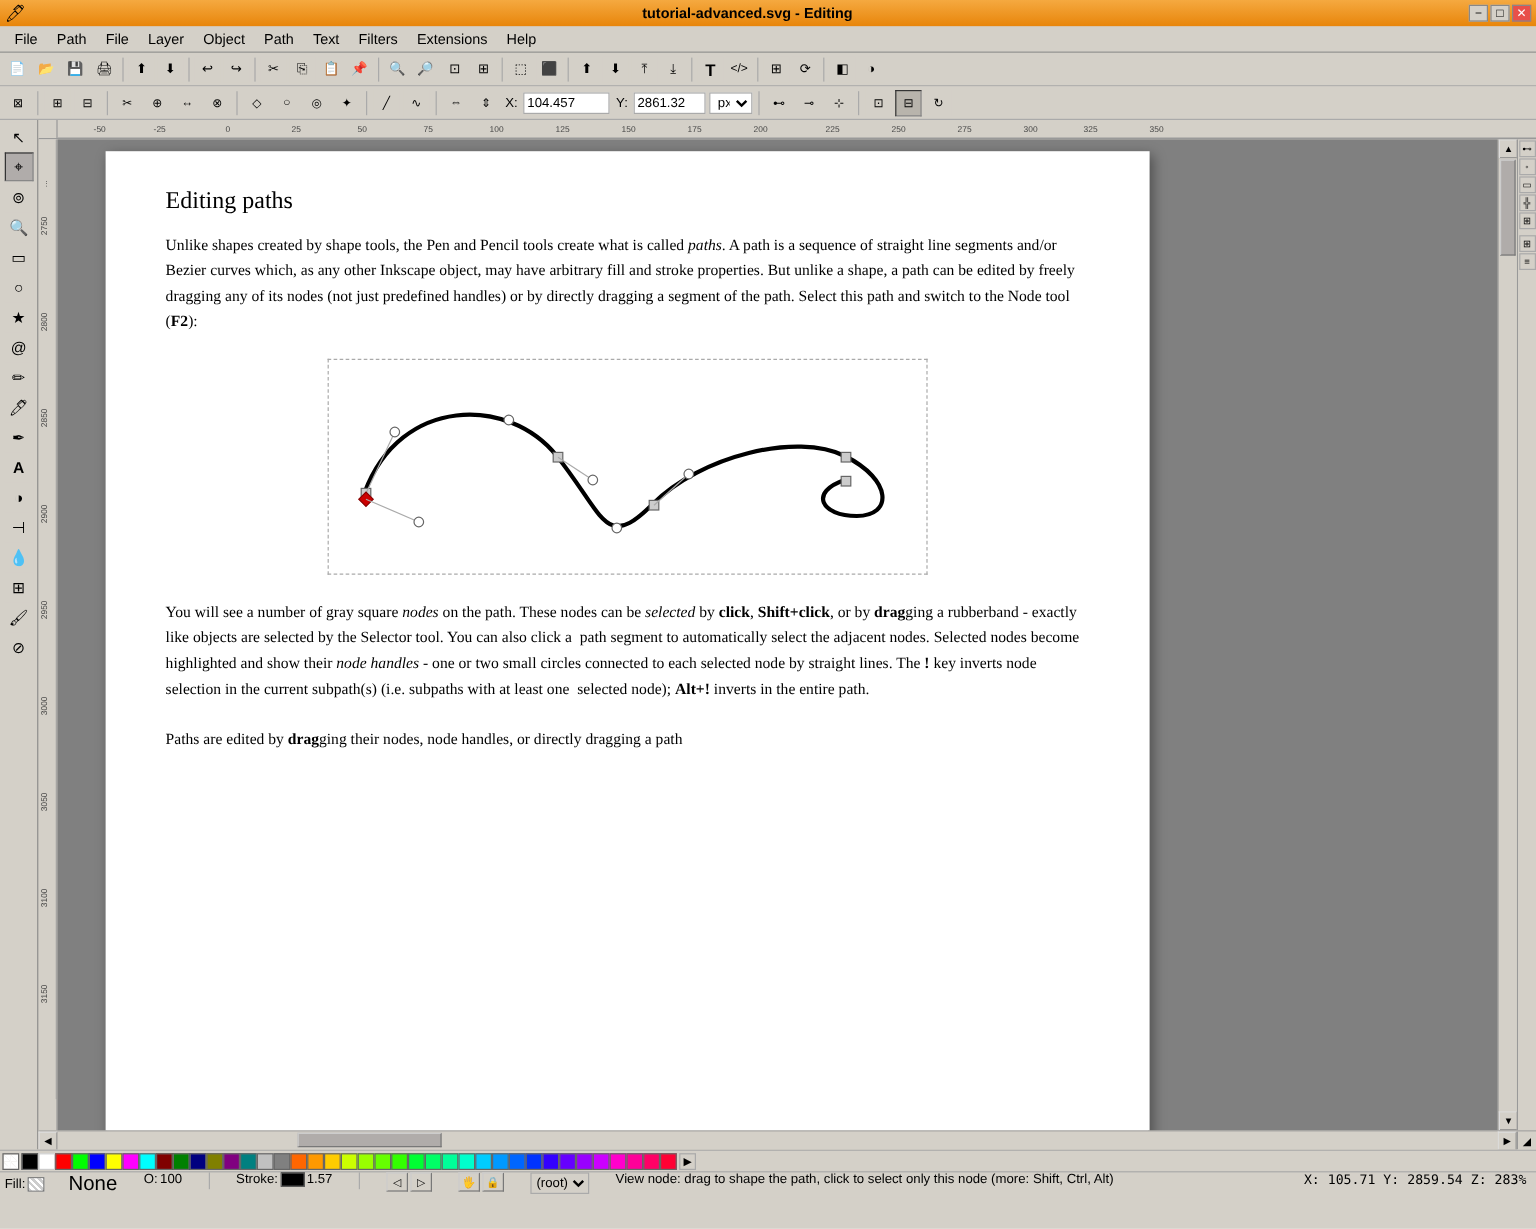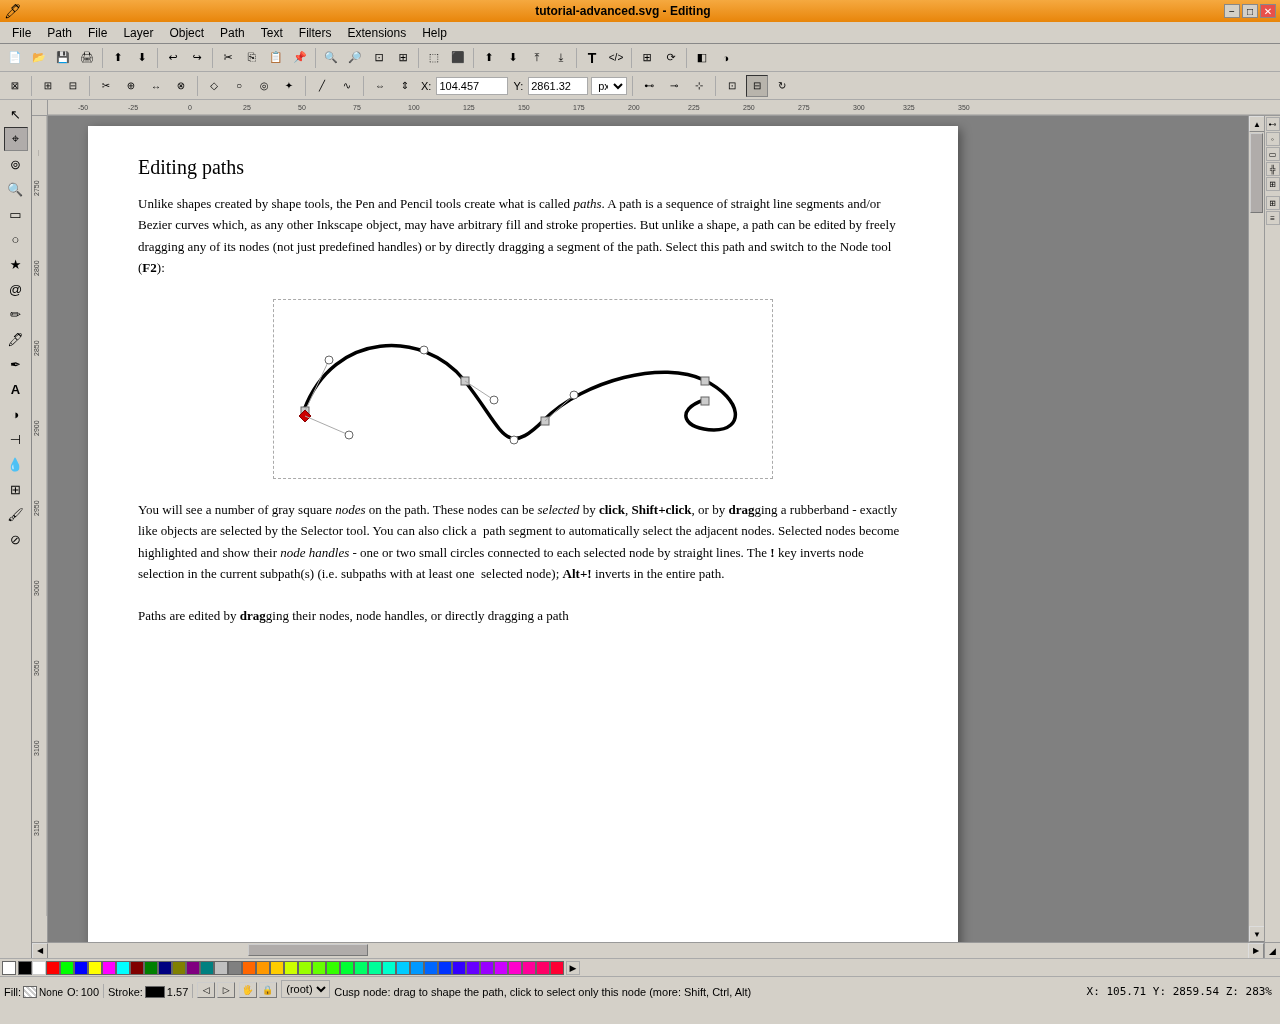--- a/index.html
+++ b/index.html
@@ -529,27 +529,27 @@
   <div class="color-swatch" style="background:#6600ff;"></div>
   <div class="color-swatch" style="background:#9900ff;"></div>
   <div class="color-swatch" style="background:#cc00ff;"></div>
   <div class="color-swatch" style="background:#ff00cc;"></div>
   <div class="color-swatch" style="background:#ff0099;"></div>
   <div class="color-swatch" style="background:#ff0066;"></div>
   <div class="color-swatch" style="background:#ff0033;"></div>
   <div style="width:14px;height:14px;background:#d4d0c8;border:1px solid #aaa;display:flex;align-items:center;justify-content:center;font-size:9px;cursor:pointer;margin-left:2px;">▶</div>
 </div>
 
-<div id="statusbar" style="height:22px;background:#d4d0c8;border-top:1px solid #aaa;display:flex;align-items:flex-end;padding:0 4px;font-size:11px;gap:4px;">
+<div id="statusbar" style="height:22px;background:#d4d0c8;border-top:1px solid #aaa;display:flex;align-items:flex-start;padding:0 4px;font-size:11px;gap:22px;">
   <div style="display:flex;align-items:center;gap:2px;">
     <span>Fill:</span>
     <div style="width:14px;height:12px;background:white;border:1px solid #666;position:relative;">
       <div style="position:absolute;top:0;left:0;width:100%;height:100%;background:repeating-linear-gradient(45deg,#ccc,#ccc 2px,white 2px,white 4px);"></div>
     </div>
-    <span style="font-size:10px;">None</span>
+    <span style="font-size:17px;margin-left:18px;">None</span>
   </div>
   <div style="display:flex;align-items:center;gap:2px;">
     <span>O:</span>
     <span>100</span>
   </div>
   <div style="width:1px;height:14px;background:#aaa;"></div>
   <div style="display:flex;align-items:center;gap:2px;">
     <span>Stroke:</span>
     <div style="width:20px;height:12px;background:#000;border:1px solid #666;"></div>
     <span>1.57</span>
@@ -560,18 +560,18 @@
     <div style="width:18px;height:16px;background:#d4d0c8;border:1px outset #ccc;display:flex;align-items:center;justify-content:center;font-size:9px;">▷</div>
   </div>
   <div style="display:flex;align-items:center;gap:2px;">
     <div style="width:18px;height:16px;background:#d4d0c8;border:1px outset #ccc;display:flex;align-items:center;justify-content:center;font-size:9px;">🖐</div>
     <div style="width:18px;height:16px;background:#d4d0c8;border:1px outset #ccc;display:flex;align-items:center;justify-content:center;font-size:9px;">🔒</div>
   </div>
   <select style="height:18px;font-size:11px;background:#d4d0c8;border:1px solid #aaa;">
     <option>(root)</option>
   </select>
   <div style="flex:1;">
-    <span style="font-size:11px;">Cusp node: drag to shape the path, click to select only this node (more: Shift, Ctrl, Alt)</span>
+    <span style="font-size:11px;">View node: drag to shape the path, click to select only this node (more: Shift, Ctrl, Alt)</span>
   </div>
   <div style="display:flex;align-items:center;gap:4px;padding-right:4px;">
     <span style="font-size:11px;font-family:monospace;">X: 105.71   Y: 2859.54   Z:  283%</span>
   </div>
 </div>
 
 </body></html>

